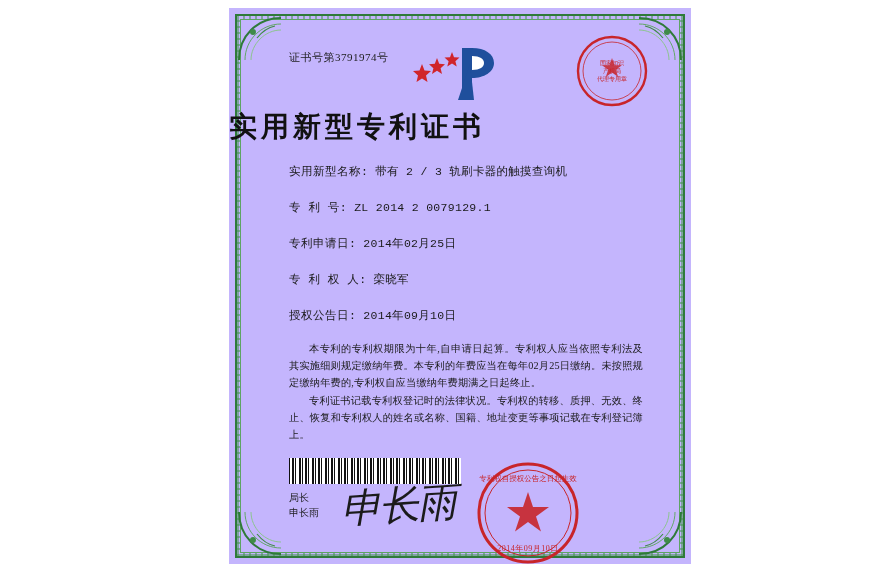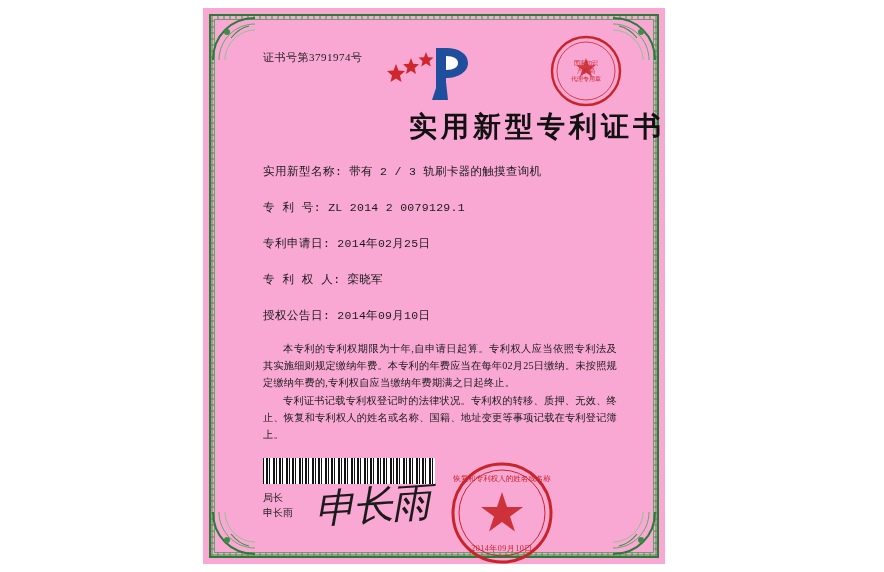--- a/index.html
+++ b/index.html
@@ -15,25 +15,25 @@
   }
   .page {
     position: relative;
     width: 884px;
     height: 572px;
     background: #ffffff;
   }
   
   .sheet {
     position: absolute;
-    left: 203px;
+    left: 229px;
     top: 8px;
     width: 462px;
     height: 556px;
-    background: #f9a8d4;
+    background: #c4b5fd;
     overflow: hidden;
   }
   
   .frame-outer {
     position: absolute;
     left: 6px;
     top: 6px;
     right: 6px;
     bottom: 6px;
     border: 2px solid #2f7a3a;
@@ -114,21 +114,21 @@
     font-size: 6px;
     line-height: 8px;
     text-align: center;
     font-family: "Liberation Serif", serif;
   }
   .title {
     position: absolute;
     left: 0;
     right: 0;
     top: 100px;
-    text-align: right;
+    text-align: left;
     font-size: 28px;
     letter-spacing: 4px;
     color: #111111;
     font-weight: bold;
     font-family: Liberation Serif, serif;
   }
   
   .fields {
     position: absolute;
     left: 60px;
@@ -341,19 +341,19 @@
       <div>申长雨</div>
     </div>
     <div class="handwriting">申长雨</div>
 
     <div class="seal-bottom">
       <svg width="106" height="106" viewBox="0 0 106 106">
         <circle cx="53" cy="53" r="49" fill="none" stroke="#c8252a" stroke-width="3"></circle>
         <circle cx="53" cy="53" r="43" fill="none" stroke="#c8252a" stroke-width="1"></circle>
         <polygon points="53,32 58,47 74,47 61,56.5 66,71.5 53,62 40,71.5 45,56.5 32,47 48,47" fill="#c8252a" opacity="0.9"></polygon>
       </svg>
-      <div class="seal-org">恢复和专利权人的姓名或名称</div>
+      <div class="seal-org">专利权自授权公告之日起生效</div>
       <div class="seal-date">2014年09月10日</div>
     </div>
 
 
   </div>
 </div>
 
 </body></html>

